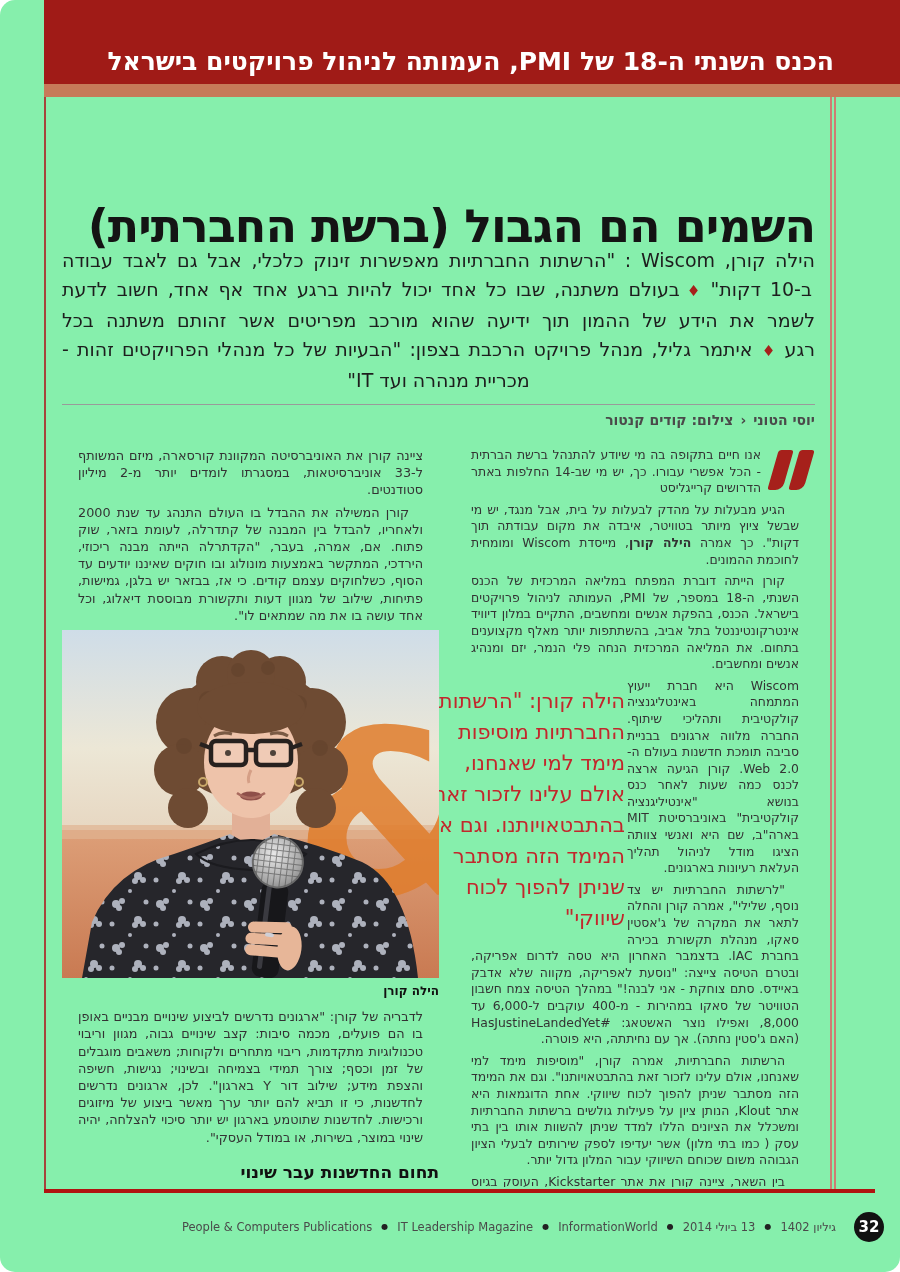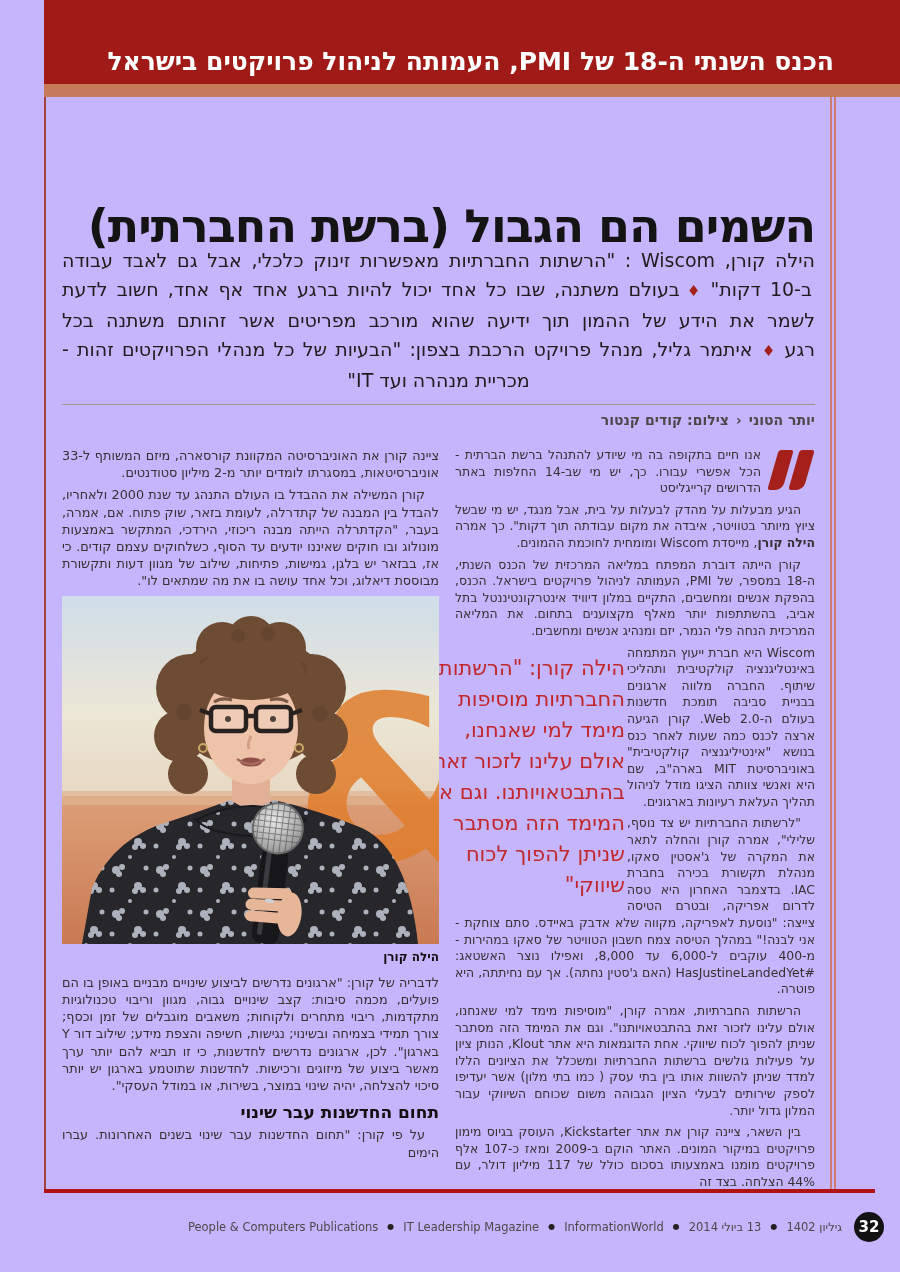--- a/index.html
+++ b/index.html
@@ -1,18 +1,18 @@
 <!DOCTYPE html>
 <html lang="he"><head>
 <meta charset="utf-8">
 <style>
   html,body{margin:0;padding:0;background:#fff;}
   body{width:900px;height:1272px;position:relative;overflow:hidden;
        font-family:"DejaVu Sans",sans-serif;-webkit-font-smoothing:antialiased;}
-  .page{position:absolute;inset:0;background:#c4b5fd;}
+  .page{position:absolute;inset:0;background:#86efac;border-radius:15px;}
 
   
   .header-bar{position:absolute;left:44px;top:0;width:856px;height:84px;background:#A01B17;
               box-sizing:border-box;display:flex;align-items:flex-end;justify-content:flex-end;
               padding:0 66px 8px 20px;}
   .header-bar .banner-text{color:#fff;font-weight:bold;font-size:25px;direction:rtl;white-space:nowrap;}
   .salmon-strip{position:absolute;left:44px;top:84px;width:856px;height:13px;background:#C77A59;}
 
   
   .rule-left{position:absolute;left:44px;top:97px;width:2px;height:1093px;background:#A6423B;}
@@ -31,21 +31,21 @@
                 padding-top:7px;box-sizing:border-box;}
   .byline{display:flex;justify-content:flex-end;align-items:center;gap:7px;direction:ltr;
           font-weight:bold;font-size:14px;color:#4a4a4a;}
 
   
   .columns{position:absolute;left:62px;top:447px;width:753px;height:740px;overflow:hidden;
            direction:rtl;display:flex;gap:16px;}
   .col{text-align:justify;color:#333;}
   .col-right{width:360px;font-size:12.4px;line-height:16.6px;}
   .col-left{width:377px;font-size:12.8px;line-height:17.2px;}
-  .col p{margin:0 0 5px;text-indent:14px;}
+  .col p{margin:0 16px 5px;text-indent:14px;}
   .col p.no-indent{text-indent:0;}
 
   
   .qmark{float:right;width:44px;height:46px;margin:3px 0 4px 10px;position:relative;}
   .qmark i{position:absolute;top:0;width:15px;height:40px;background:#A6201B;
            transform:skewX(-16deg);border-radius:3px 3px 7px 3px;}
   .qmark i:first-child{left:2px;}
   .qmark i:last-child{left:23px;}
 
   
@@ -53,30 +53,30 @@
               font-size:21px;line-height:31px;text-align:right;}
   .pull-quote div{white-space:nowrap;}
 
   
   .photo-fig{margin:6px 0 8px;width:377px;}
   .photo-fig svg{display:block;}
   .photo-caption{direction:rtl;text-align:right;font-size:12px;font-weight:bold;color:#111;
                  margin-top:5px;}
 
   .subhead{direction:rtl;text-align:right;font-size:17px;font-weight:bold;color:#111;
-           margin:10px 0 5px;}
+           margin:18px 0 5px;}
 
   
   .footer{position:absolute;left:44px;top:1212px;width:840px;display:flex;align-items:center;
           justify-content:flex-end;gap:9px;direction:ltr;}
   .footer .item{font-size:11.5px;color:#4a4a4a;white-space:nowrap;}
   .footer .dot{font-size:8px;color:#222;line-height:1;}
   .page-circle{width:30px;height:30px;border-radius:50%;background:#121212;color:#fff;
                display:flex;align-items:center;justify-content:center;font-size:15px;
-               font-weight:bold;margin-left:3px;}
+               font-weight:bold;margin-left:9px;}
 </style>
 </head>
 <body>
 
 <div class="page">
 
   <div class="header-bar">
     <span class="banner-text">הכנס השנתי ה-18 של PMI, העמותה לניהול פרויקטים בישראל</span>
   </div>
   <div class="salmon-strip"></div>
@@ -85,21 +85,21 @@
   <div class="rule-right"></div>
   <div class="rule-bottom"></div>
 
   <h1 class="headline">השמים הם הגבול (ברשת החברתית)</h1>
   <div class="standfirst"><span>הילה קורן, Wiscom : "הרשתות החברתיות מאפשרות זינוק כלכלי, אבל גם לאבד עבודה ב-10 דקות"</span><span class="diamond">♦</span><span>בעולם משתנה, שבו כל אחד יכול להיות ברגע אחד אף אחד, חשוב לדעת לשמר את הידע של ההמון תוך ידיעה שהוא מורכב מפריטים אשר זהותם משתנה בכל רגע</span><span class="diamond">♦</span><span>איתמר גליל, מנהל פרויקט הרכבת בצפון: "הבעיות של כל מנהלי הפרויקטים זהות - מכריית מנהרה ועד IT"</span></div>
 
   <div class="byline-block">
     <div class="byline">
       <span>צילום: קודים קנטור</span>
       <span>›</span>
-      <span>יותר הטוני</span>
+      <span>יוסי הטוני</span>
     </div>
   </div>
 
   <div class="columns">
 
     <div class="col col-right">
       <div class="qmark">
           <i></i>
           <i></i>
         </div>

